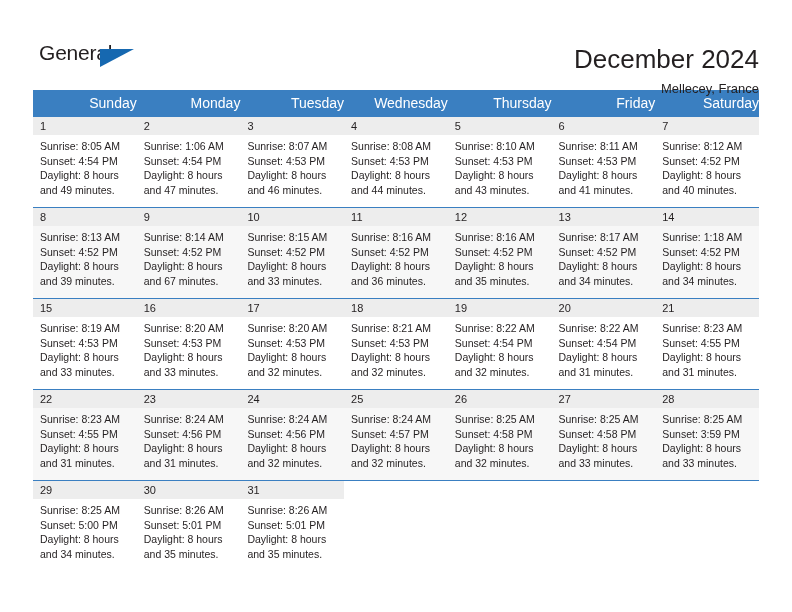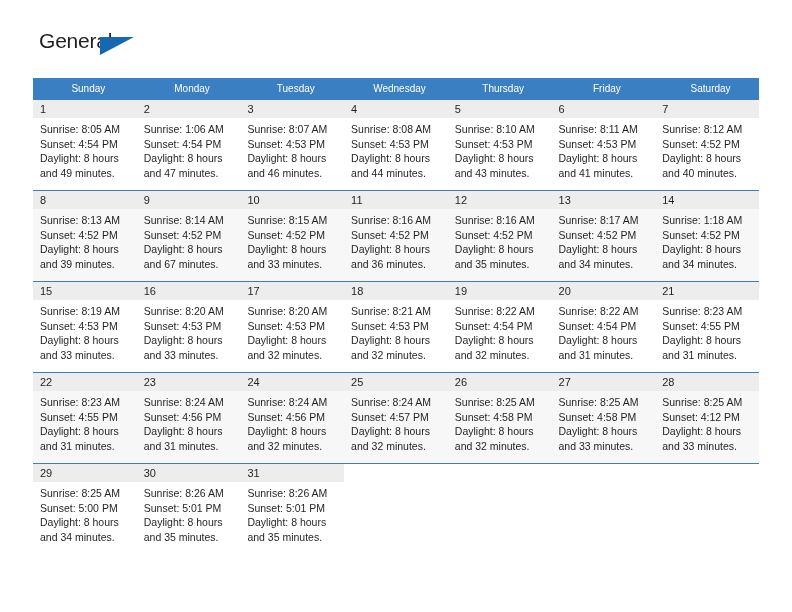--- a/index.html
+++ b/index.html
@@ -13,21 +13,21 @@
     font-family: "Liberation Sans", sans-serif;
     color: #231f20;
     overflow: hidden;
   }
 
   .page {
     position: relative;
     width: 792px;
     height: 612px;
     box-sizing: border-box;
-    padding: 0 33px;
+    padding: 12px 33px;
   }
 
   
   .header {
     display: flex;
     align-items: flex-start;
     justify-content: space-between;
     padding-top: 30px;
     height: 66px;
     box-sizing: border-box;
@@ -89,23 +89,23 @@
   .calendar {
     width: 726px;
     margin-top: 12px;
     border-collapse: collapse;
     table-layout: fixed;
   }
 
   .calendar th {
     background: #3a7fc1;
     color: #ffffff;
-    font-size: 10px;
+    font-size: 14px;
     font-weight: normal;
-    text-align: center;
+    text-align: right;
     padding: 5px 0 5px 7px;
     height: 19px;
     box-sizing: border-box;
   }
 
   .week-row > td {
     vertical-align: top;
     padding: 0;
     border-top: 1px solid #3a7fc1;
     height: 90px;
@@ -153,20 +153,22 @@
 <div class="page">
 
   <div class="header">
 
     <div class="brand">
       <span class="brand-general">General</span>
       <span class="brand-mark"></span>
     </div>
 
     <div class="titles">
+      <div class="cal-title">December 2024</div>
+      <div class="cal-subtitle">Mellecey, France</div>
     </div>
 
   </div>
 
   <table class="calendar">
     <thead>
       <tr>
         <th>Sunday</th>
         <th>Monday</th>
         <th>Tuesday</th>
@@ -479,21 +481,21 @@
                 <div>Daylight: 8 hours</div>
                 <div>and 33 minutes.</div>
               </div>
             </div>
           </td>
           <td>
             <div class="cell-inner">
               <div class="daynum">28</div>
               <div class="lines">
                 <div>Sunrise: 8:25 AM</div>
-                <div>Sunset: 4:12 PM</div>
+                <div>Sunset: 3:59 PM</div>
                 <div>Daylight: 8 hours</div>
                 <div>and 33 minutes.</div>
               </div>
             </div>
           </td>
         </tr>
         <tr class="week-row">
           <td>
             <div class="cell-inner">
               <div class="daynum">29</div>

